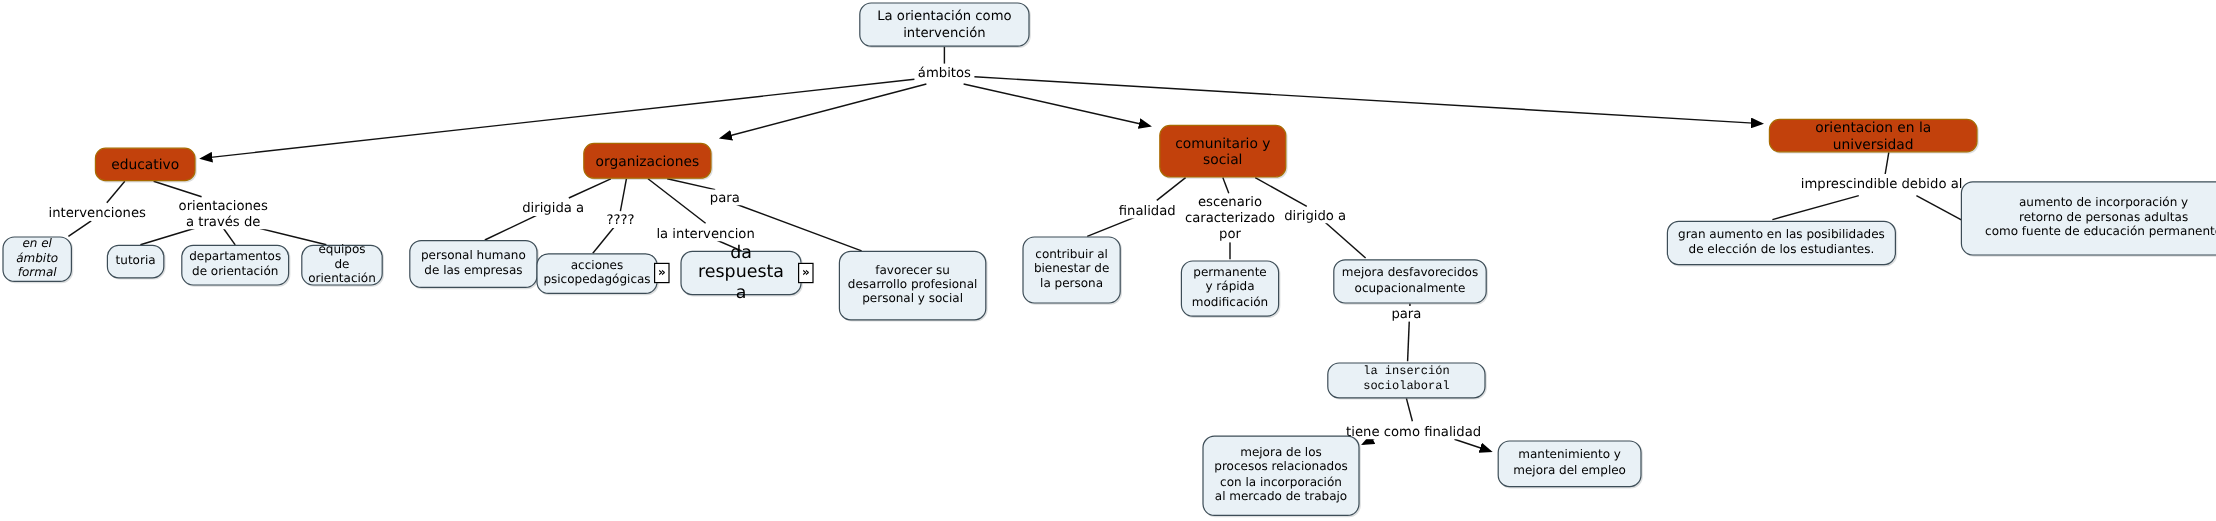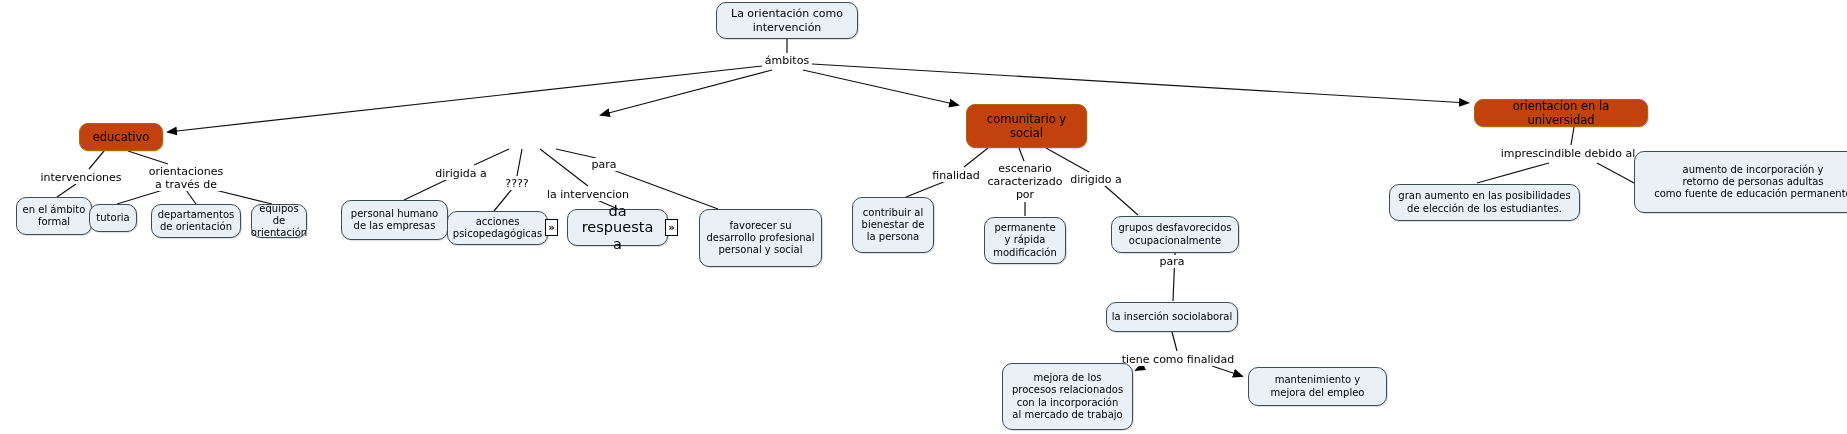--- a/index.html
+++ b/index.html
@@ -77,33 +77,34 @@
       <line x1="1152" y1="362" x2="1136" y2="370" marker-end="url(#arr)"></line>
       <line x1="1212" y1="366" x2="1242" y2="376" marker-end="url(#arr)"></line>
     </g>
   </svg>
 
   <div class="concept mid" style="left:716px;top:2px;width:142px;height:37px;">La orientación como
 intervención</div>
   <div class="linklabel" style="left:787px;top:54px;">ámbitos</div>
 
   <div class="concept orange" style="left:79px;top:123px;width:84px;height:28px;">educativo</div>
-  <div class="concept orange" style="left:966px;top:104px;width:121px;height:44px;text-align:center;">comunitario y
+  <div class="concept orange" style="left:486px;top:119px;width:107px;height:30px;">organizaciones</div>
+  <div class="concept orange" style="left:966px;top:104px;width:106px;height:44px;text-align:center;">comunitario y
 social</div>
   <div class="concept orange" style="left:1474px;top:99px;width:174px;height:28px;">orientacion en la universidad</div>
 
   <div class="linklabel" style="left:81px;top:171px;">intervenciones</div>
   <div class="linklabel" style="left:186px;top:165px;">orientaciones
 a través de</div>
-  <div class="concept" style="left:16px;top:197px;width:76px;height:38px;">en el ámbito
+  <div class="concept" style="left:2px;top:197px;width:58px;height:38px;font-style:italic;">en el ámbito
 formal</div>
   <div class="concept" style="left:89px;top:204px;width:48px;height:28px;">tutoria</div>
   <div class="concept" style="left:151px;top:204px;width:90px;height:34px;">departamentos
 de orientación</div>
-  <div class="concept" style="left:251px;top:204px;width:56px;height:34px;">equipos
+  <div class="concept" style="left:251px;top:204px;width:68px;height:34px;">equipos
 de orientación</div>
 
   <div class="linklabel" style="left:461px;top:167px;">dirigida a</div>
   <div class="linklabel" style="left:517px;top:177px;">????</div>
   <div class="linklabel" style="left:588px;top:188px;">la intervencion</div>
   <div class="linklabel" style="left:604px;top:158px;">para</div>
   <div class="concept" style="left:341px;top:200px;width:107px;height:40px;">personal humano
 de las empresas</div>
   <div class="concept" style="left:447px;top:211px;width:101px;height:34px;">acciones
 psicopedagógicas</div>
@@ -119,30 +120,30 @@
   <div class="linklabel" style="left:1025px;top:162px;">escenario
 caracterizado
 por</div>
   <div class="linklabel" style="left:1096px;top:173px;">dirigido a</div>
   <div class="concept" style="left:852px;top:197px;width:82px;height:56px;">contribuir al
 bienestar de
 la persona</div>
   <div class="concept" style="left:984px;top:217px;width:82px;height:47px;">permanente
 y rápida
 modificación</div>
-  <div class="concept" style="left:1111px;top:216px;width:128px;height:37px;">grupos desfavorecidos
+  <div class="concept" style="left:1111px;top:216px;width:128px;height:37px;">mejora desfavorecidos
 ocupacionalmente</div>
   <div class="linklabel" style="left:1172px;top:255px;">para</div>
-  <div class="concept" style="left:1106px;top:302px;width:132px;height:30px;">la inserción sociolaboral</div>
+  <div class="concept" style="left:1106px;top:302px;width:132px;height:30px;font-family:Liberation Mono, monospace;">la inserción sociolaboral</div>
   <div class="linklabel" style="left:1178px;top:353px;">tiene como finalidad</div>
   <div class="concept" style="left:1002px;top:363px;width:131px;height:67px;">mejora de los
 procesos relacionados
 con la incorporación
 al mercado de trabajo</div>
-  <div class="concept" style="left:1248px;top:367px;width:139px;height:39px;">mantenimiento y
+  <div class="concept" style="left:1248px;top:367px;width:120px;height:39px;">mantenimiento y
 mejora del empleo</div>
 
   <div class="linklabel" style="left:1568px;top:147px;">imprescindible debido al</div>
   <div class="concept" style="left:1389px;top:184px;width:191px;height:37px;">gran aumento en las posibilidades
 de elección de los estudiantes.</div>
   <div class="concept" style="left:1634px;top:151px;width:238px;height:62px;">aumento de incorporación y
 retorno de personas adultas
 como fuente de educación permanente</div>
 
 </div>

